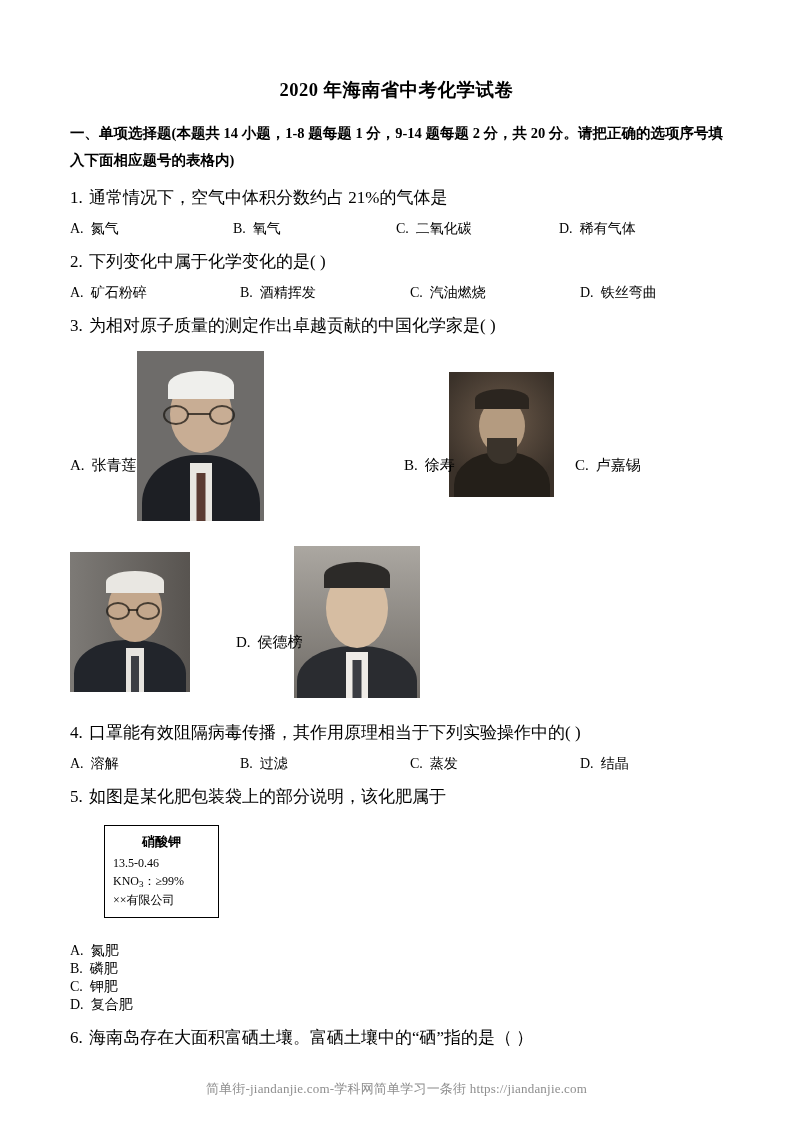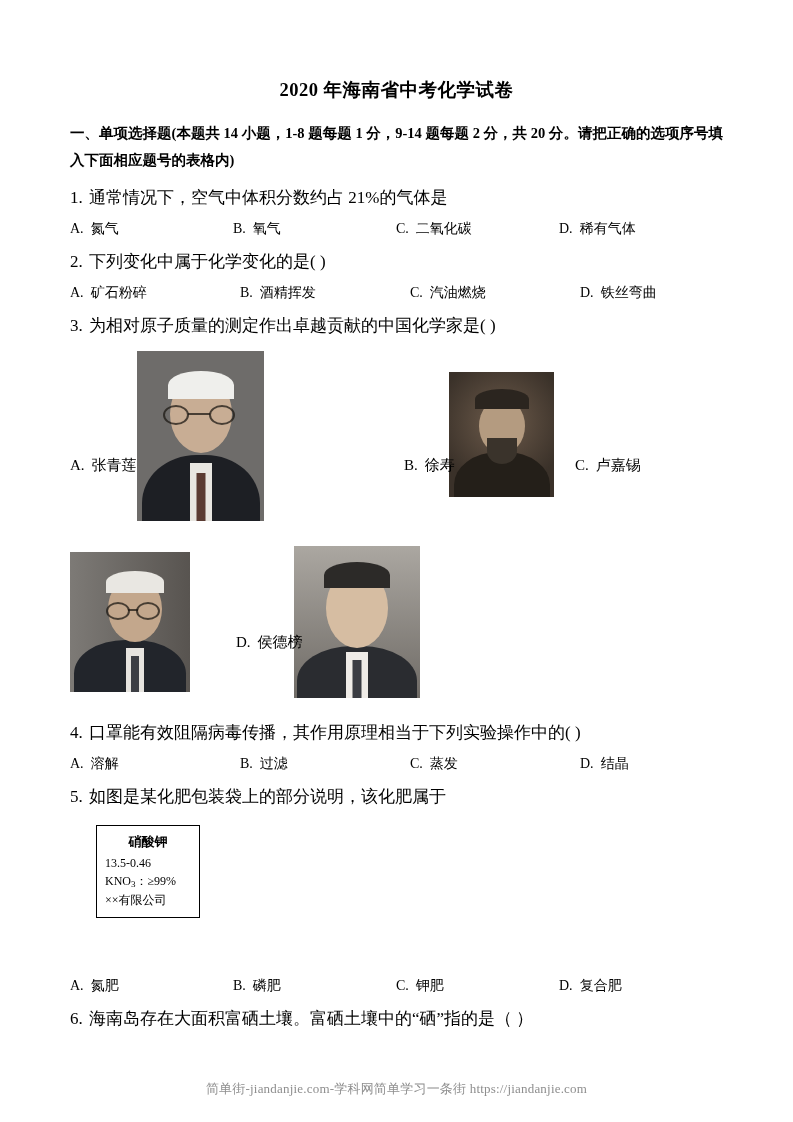--- a/index.html
+++ b/index.html
@@ -97,23 +97,23 @@
 
   .opt-abs {
     position: absolute;
     font-size: 15px;
     white-space: nowrap;
   }
   .opt-abs .lab { margin-right: 7px; }
 
   
   .fert-box {
-    width: 104px;
+    width: 115px;
     border: 1.2px solid #000;
-    margin: 14px 0 0 26px;
+    margin: 14px 0 0 34px;
     padding: 6px 8px 8px 8px;
     font-size: 12px;
     line-height: 1.55;
   }
   .fert-box .name {
     font-weight: bold;
     font-size: 13px;
     text-align: center;
     margin-bottom: 2px;
   }
@@ -237,21 +237,21 @@
     <span>如图是某化肥包装袋上的部分说明，该化肥属于</span>
   </div>
 
   <div class="fert-box">
     <div class="name">硝酸钾</div>
     <div class="ln">13.5-0.46</div>
     <div class="ln"><span>KNO</span><sub>3</sub><span>：≥99%</span></div>
     <div class="ln">××有限公司</div>
   </div>
 
-  <div class="opts w1" style="margin-top:59px;">
+  <div class="opts w1" style="margin-top:24px;flex-direction:column;">
     <div class="opt"><span class="lab">A.</span><span>氮肥</span></div>
     <div class="opt"><span class="lab">B.</span><span>磷肥</span></div>
     <div class="opt"><span class="lab">C.</span><span>钾肥</span></div>
     <div class="opt"><span class="lab">D.</span><span>复合肥</span></div>
   </div>
 
   <div class="q">
     <span class="q-num">6.</span>
     <span>海南岛存在大面积富硒土壤。富硒土壤中的“硒”指的是（        ）</span>
   </div>

